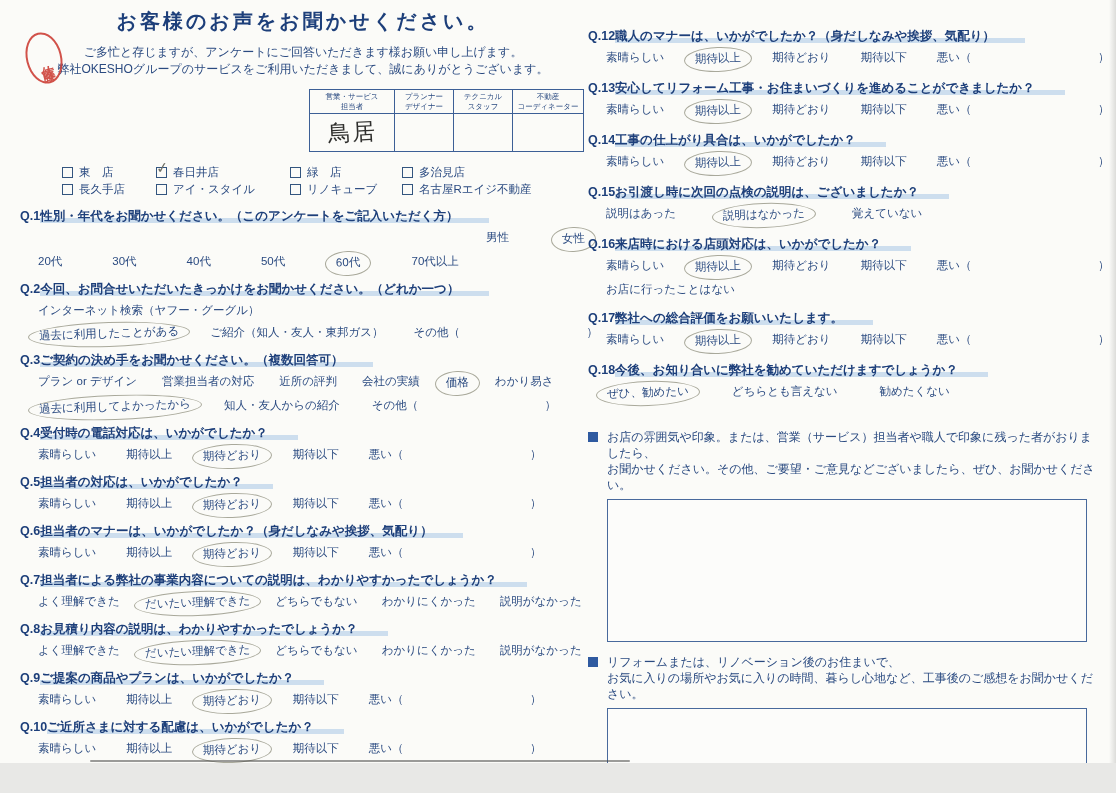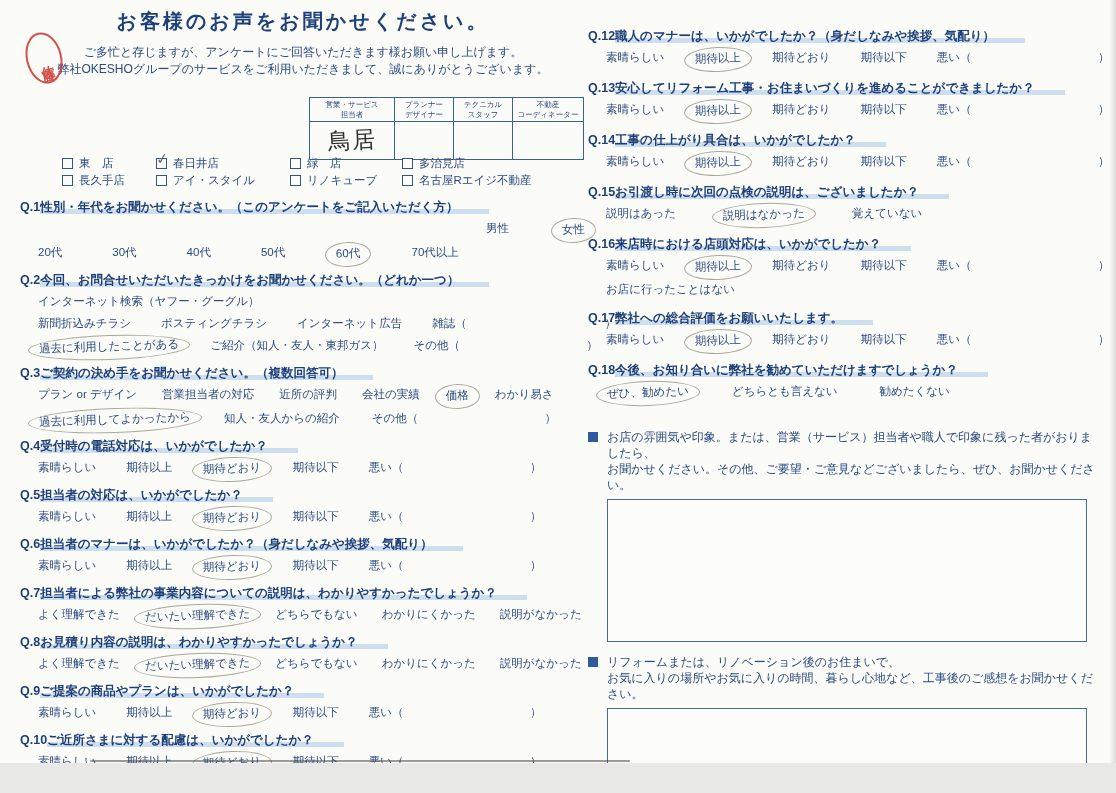--- a/index.html
+++ b/index.html
@@ -8,27 +8,27 @@
   
   .col-left{position:absolute;left:20px;top:6px;width:566px;}
   .col-right{position:absolute;left:588px;top:28px;width:516px;}
   
   .title{font-size:20px;font-weight:bold;letter-spacing:3px;text-align:center;color:#1d3f7a;margin-top:2px;}
   .intro{margin-top:9px;text-align:center;font-size:12px;line-height:17px;color:#2a4a80;}
   .stamp{position:absolute;left:6px;top:26px;width:32px;height:48px;border:2.5px solid #cd4038;border-radius:50%;
          transform:rotate(-14deg);color:#cd4038;display:flex;align-items:center;justify-content:center;
          writing-mode:vertical-rl;font-size:13px;font-weight:bold;letter-spacing:2px;opacity:.9;}
   .table-wrap{position:relative;height:66px;margin-top:3px;}
-  table.staff{position:absolute;right:2px;top:16px;border-collapse:collapse;table-layout:fixed;padding-left:10px;}
+  table.staff{position:absolute;right:2px;top:8px;border-collapse:collapse;table-layout:fixed;padding-left:10px;}
   .staff th,.staff td{border:1.5px solid #3c5f96;padding:0;}
   .staff th{font-size:7.5px;font-weight:normal;line-height:9.5px;padding:2px 2px;color:#2a4a80;text-align:center;}
   .staff td{height:37px;text-align:center;}
   .hand-name{font-size:23px;color:#30302e;display:inline-block;transform:rotate(-3deg);font-weight:500;letter-spacing:1px;}
   
-  .stores{margin:9px 0 0 42px;display:grid;grid-template-columns:94px 134px 112px auto;row-gap:2px;font-size:11.5px;}
+  .stores{margin:18px 0 0 42px;display:grid;grid-template-columns:94px 134px 112px auto;row-gap:2px;font-size:11.5px;}
   .store{display:flex;align-items:center;gap:6px;white-space:pre;}
   .cb{position:relative;width:9px;height:9px;border:1.3px solid #33557f;flex:none;background:#fbfbf8;}
   .cb .check{position:absolute;left:-1px;top:-9px;color:#6f6f66;font-size:15px;font-weight:bold;transform:rotate(-8deg);}
   
   .questions{margin-top:11px;}
   .question{margin-bottom:8px;}
   .col-right .question{margin-bottom:11px;}
   .q-head{font-size:12.5px;font-weight:bold;color:#1d3f7a;line-height:17px;}
   .q-id{}
   .q-text{background:linear-gradient(to bottom,transparent 62%,#cddeee 62%);padding-right:30px;}
@@ -117,26 +117,20 @@
             <span class="opt circled">60代</span>
             <span class="opt">70代以上</span>
           </div>
         </div>
         <div class="question">
           <div class="q-head"><span class="q-id">Q.2</span><span class="q-text">今回、お問合せいただいたきっかけをお聞かせください。（どれか一つ）</span></div>
           <div class="opt-row" style="column-gap: 24px;">
             <span class="opt">インターネット検索（ヤフー・グーグル）</span>
           </div>
           <div class="opt-row" style="column-gap: 30px;">
-            <span class="opt">新聞折込みチラシ</span>
-            <span class="opt">ポスティングチラシ</span>
-            <span class="opt">インターネット広告</span>
-            <span class="opt">雑誌（　　　　　　　　　　　　）</span>
-          </div>
-          <div class="opt-row" style="column-gap: 30px;">
             <span class="opt circled">過去に利用したことがある</span>
             <span class="opt">ご紹介（知人・友人・東邦ガス）</span>
             <span class="opt">その他（　　　　　　　　　　　）</span>
           </div>
         </div>
         <div class="question">
           <div class="q-head"><span class="q-id">Q.3</span><span class="q-text">ご契約の決め手をお聞かせください。（複数回答可）</span></div>
           <div class="opt-row" style="column-gap: 25px;">
             <span class="opt">プラン or デザイン</span>
             <span class="opt">営業担当者の対応</span>

